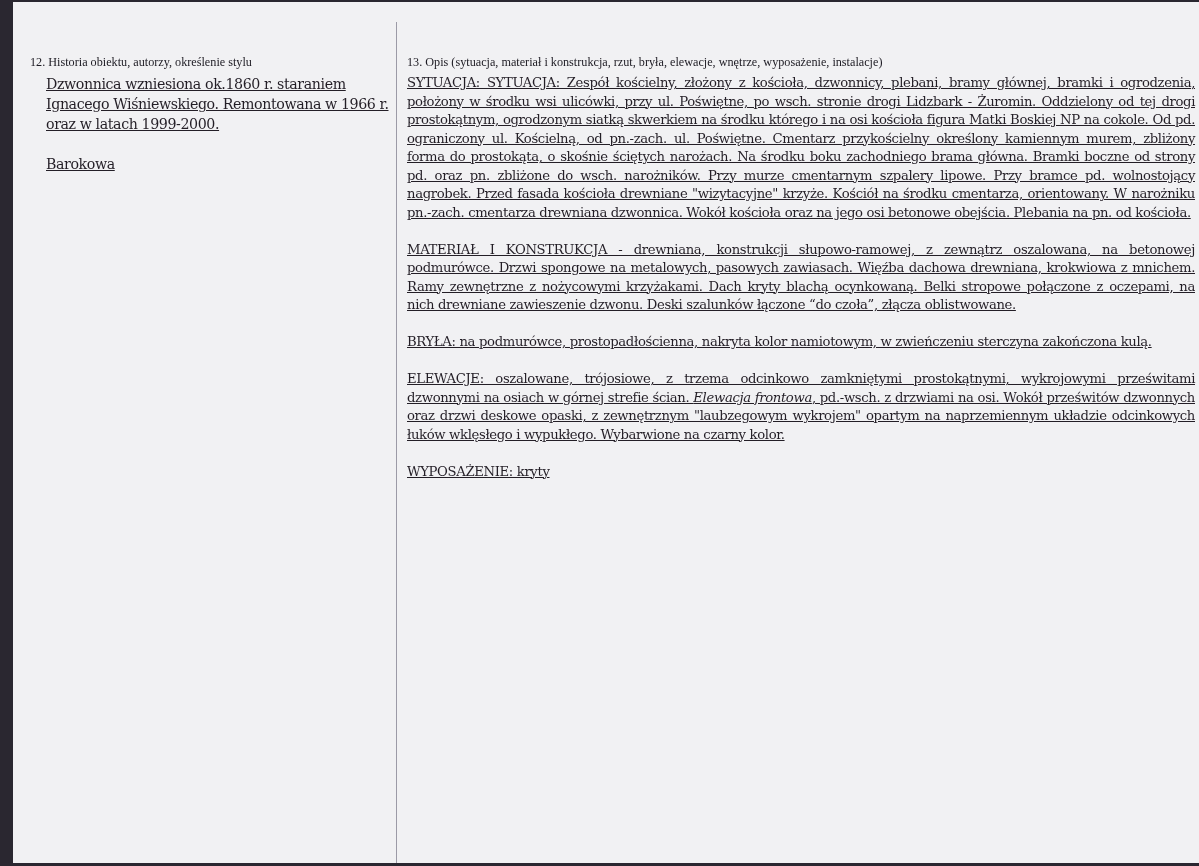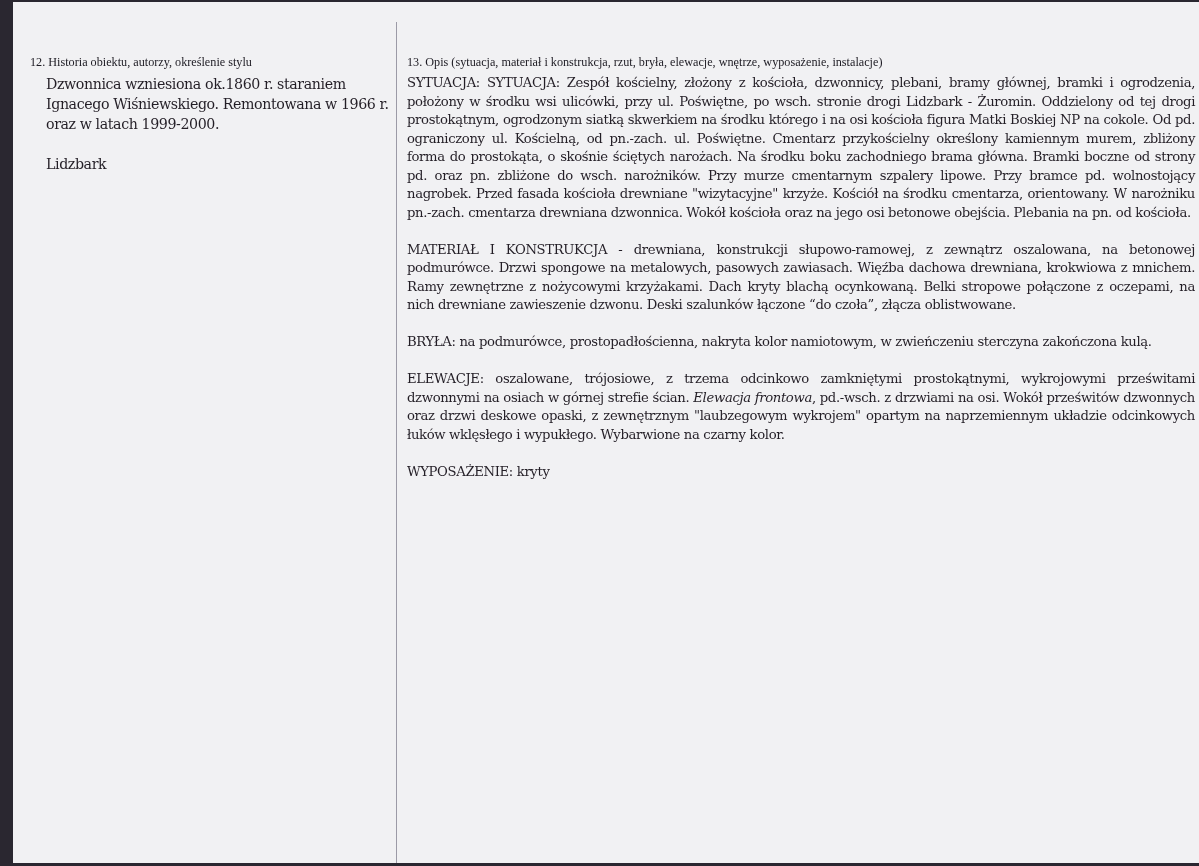--- a/index.html
+++ b/index.html
@@ -49,20 +49,21 @@
     line-height: 16px;
     margin: 0 0 4px 0;
     white-space: nowrap;
   }
   .body-text {
     font-family: "DejaVu Serif", "Liberation Serif", serif;
     font-size: 13.2px;
     color: #231e26;
     line-height: 18.5px;
     letter-spacing: -0.35px;
+    text-decoration: underline;
   }
   .col-left .body-text {
     font-size: 14.2px;
     line-height: 20px;
     letter-spacing: -0.4px;
     margin-left: 16px;
   }
   .para {
     margin: 0 0 18.5px 0;
     text-align: justify;
@@ -78,21 +79,21 @@
 <body>
 
 <div class="page">
 
   <div class="divider"></div>
 
   <div class="col-left">
     <div class="section-heading">12. Historia obiektu, autorzy, określenie stylu</div>
     <div class="body-text">
       <div class="para tight" style="text-align:left;">Dzwonnica wzniesiona ok.1860 r. staraniem Ignacego Wiśniewskiego.  Remontowana w 1966 r. oraz w latach 1999-2000.</div>
-      <div class="style-line">Lidzbark</div>
+      <div class="style-line">Barokowa</div>
     </div>
   </div>
 
   <div class="col-right">
     <div class="section-heading">13. Opis (sytuacja, materiał i konstrukcja, rzut, bryła, elewacje, wnętrze, wyposażenie, instalacje)</div>
     <div class="body-text">
       <div class="para">SYTUACJA: SYTUACJA: Zespół kościelny, złożony z kościoła, dzwonnicy, plebani, bramy głównej, bramki i ogrodzenia, położony w środku wsi ulicówki, przy ul. Poświętne, po wsch. stronie drogi Lidzbark - Żuromin. Oddzielony od tej drogi prostokątnym, ogrodzonym siatką skwerkiem na środku którego i na osi kościoła figura Matki Boskiej NP na cokole. Od pd. ograniczony ul. Kościelną, od pn.-zach. ul. Poświętne. Cmentarz przykościelny określony kamiennym murem, zbliżony forma do prostokąta, o skośnie ściętych narożach. Na środku boku zachodniego brama główna. Bramki boczne od strony pd. oraz pn. zbliżone do wsch. narożników. Przy murze cmentarnym szpalery lipowe. Przy bramce pd. wolnostojący nagrobek. Przed fasada kościoła drewniane "wizytacyjne" krzyże. Kościół na środku cmentarza, orientowany. W narożniku pn.-zach. cmentarza drewniana dzwonnica. Wokół kościoła oraz na jego osi betonowe obejścia. Plebania na pn. od kościoła.</div>
       <div class="para">MATERIAŁ I KONSTRUKCJA - drewniana, konstrukcji słupowo-ramowej, z zewnątrz oszalowana, na betonowej podmurówce. Drzwi spongowe na metalowych, pasowych zawiasach. Więźba dachowa drewniana, krokwiowa z mnichem. Ramy zewnętrzne z nożycowymi krzyżakami. Dach kryty blachą ocynkowaną. Belki stropowe połączone z oczepami, na nich drewniane zawieszenie dzwonu.  Deski szalunków łączone “do czoła”, złącza oblistwowane.</div>
       <div class="para">BRYŁA: na podmurówce, prostopadłościenna, nakryta kolor namiotowym, w zwieńczeniu sterczyna zakończona kulą.</div>
       <div class="para"><span>ELEWACJE: oszalowane, trójosiowe, z trzema odcinkowo zamkniętymi prostokątnymi, wykrojowymi prześwitami dzwonnymi na osiach w górnej strefie ścian. </span><span class="ital">Elewacja frontowa</span><span>, pd.-wsch. z drzwiami na osi.  Wokół prześwitów dzwonnych oraz drzwi deskowe opaski, z zewnętrznym "laubzegowym wykrojem"  opartym na naprzemiennym układzie odcinkowych łuków wklęsłego i wypukłego.  Wybarwione na czarny kolor.</span></div>

